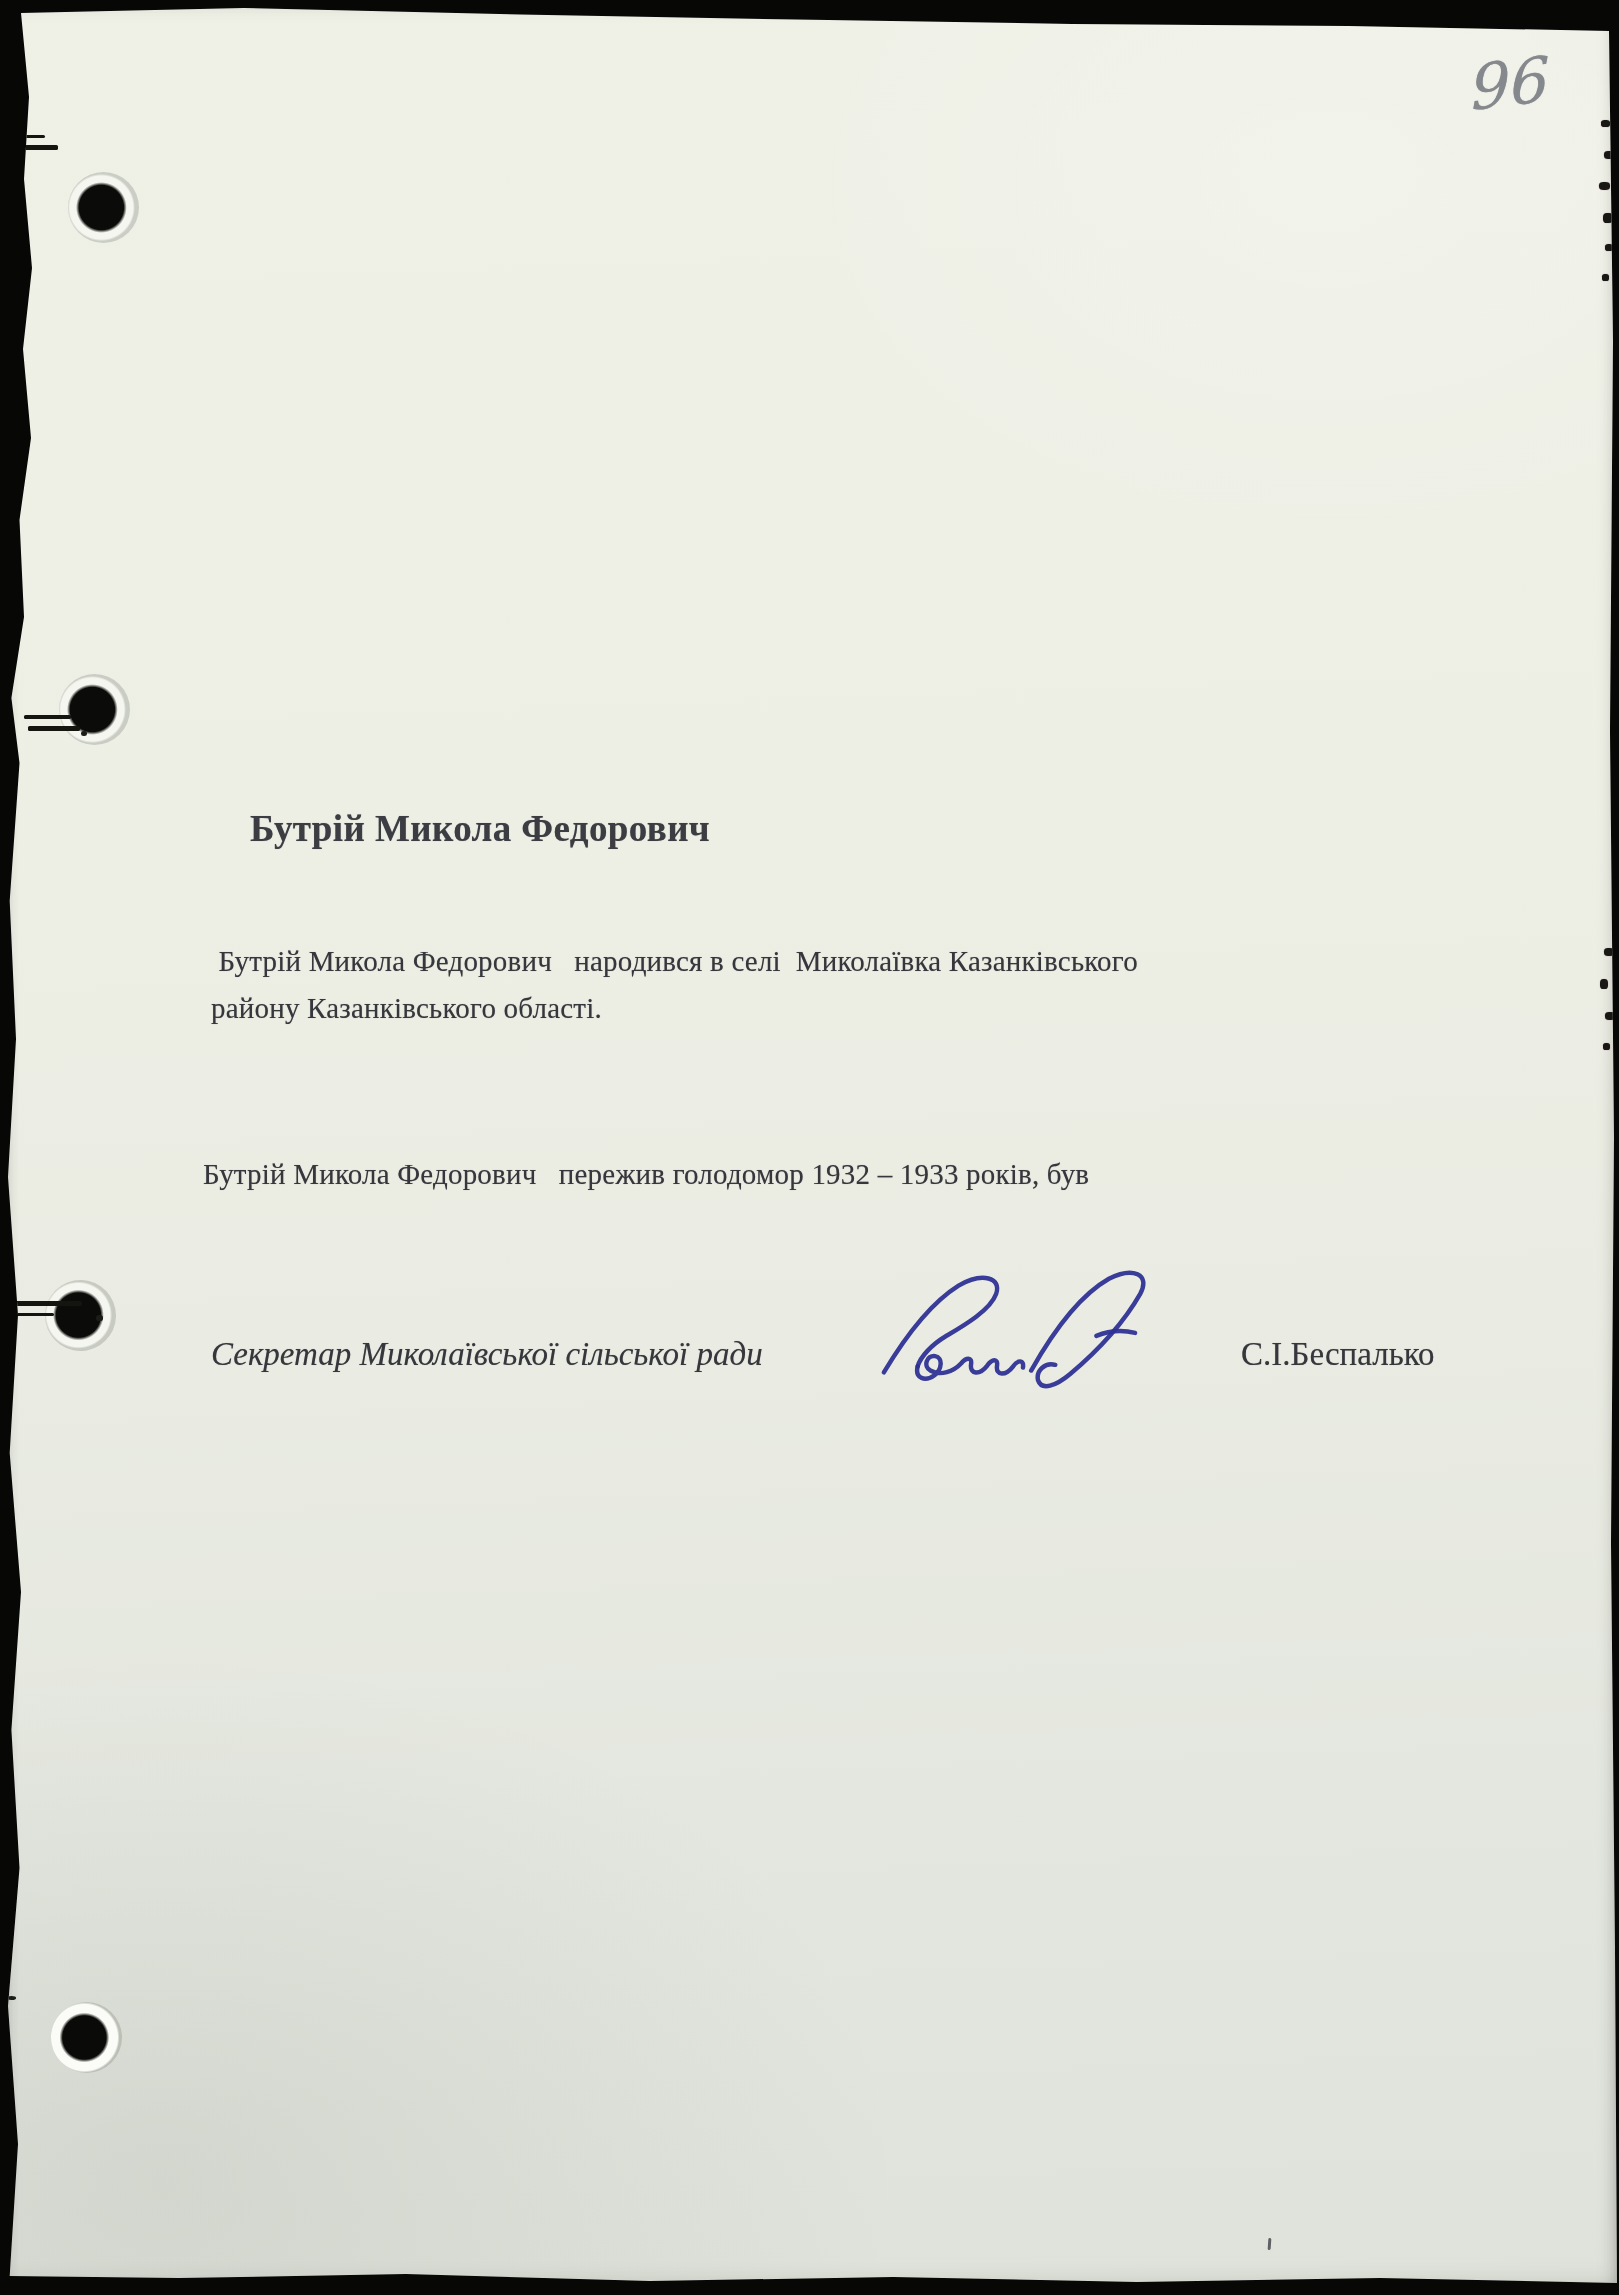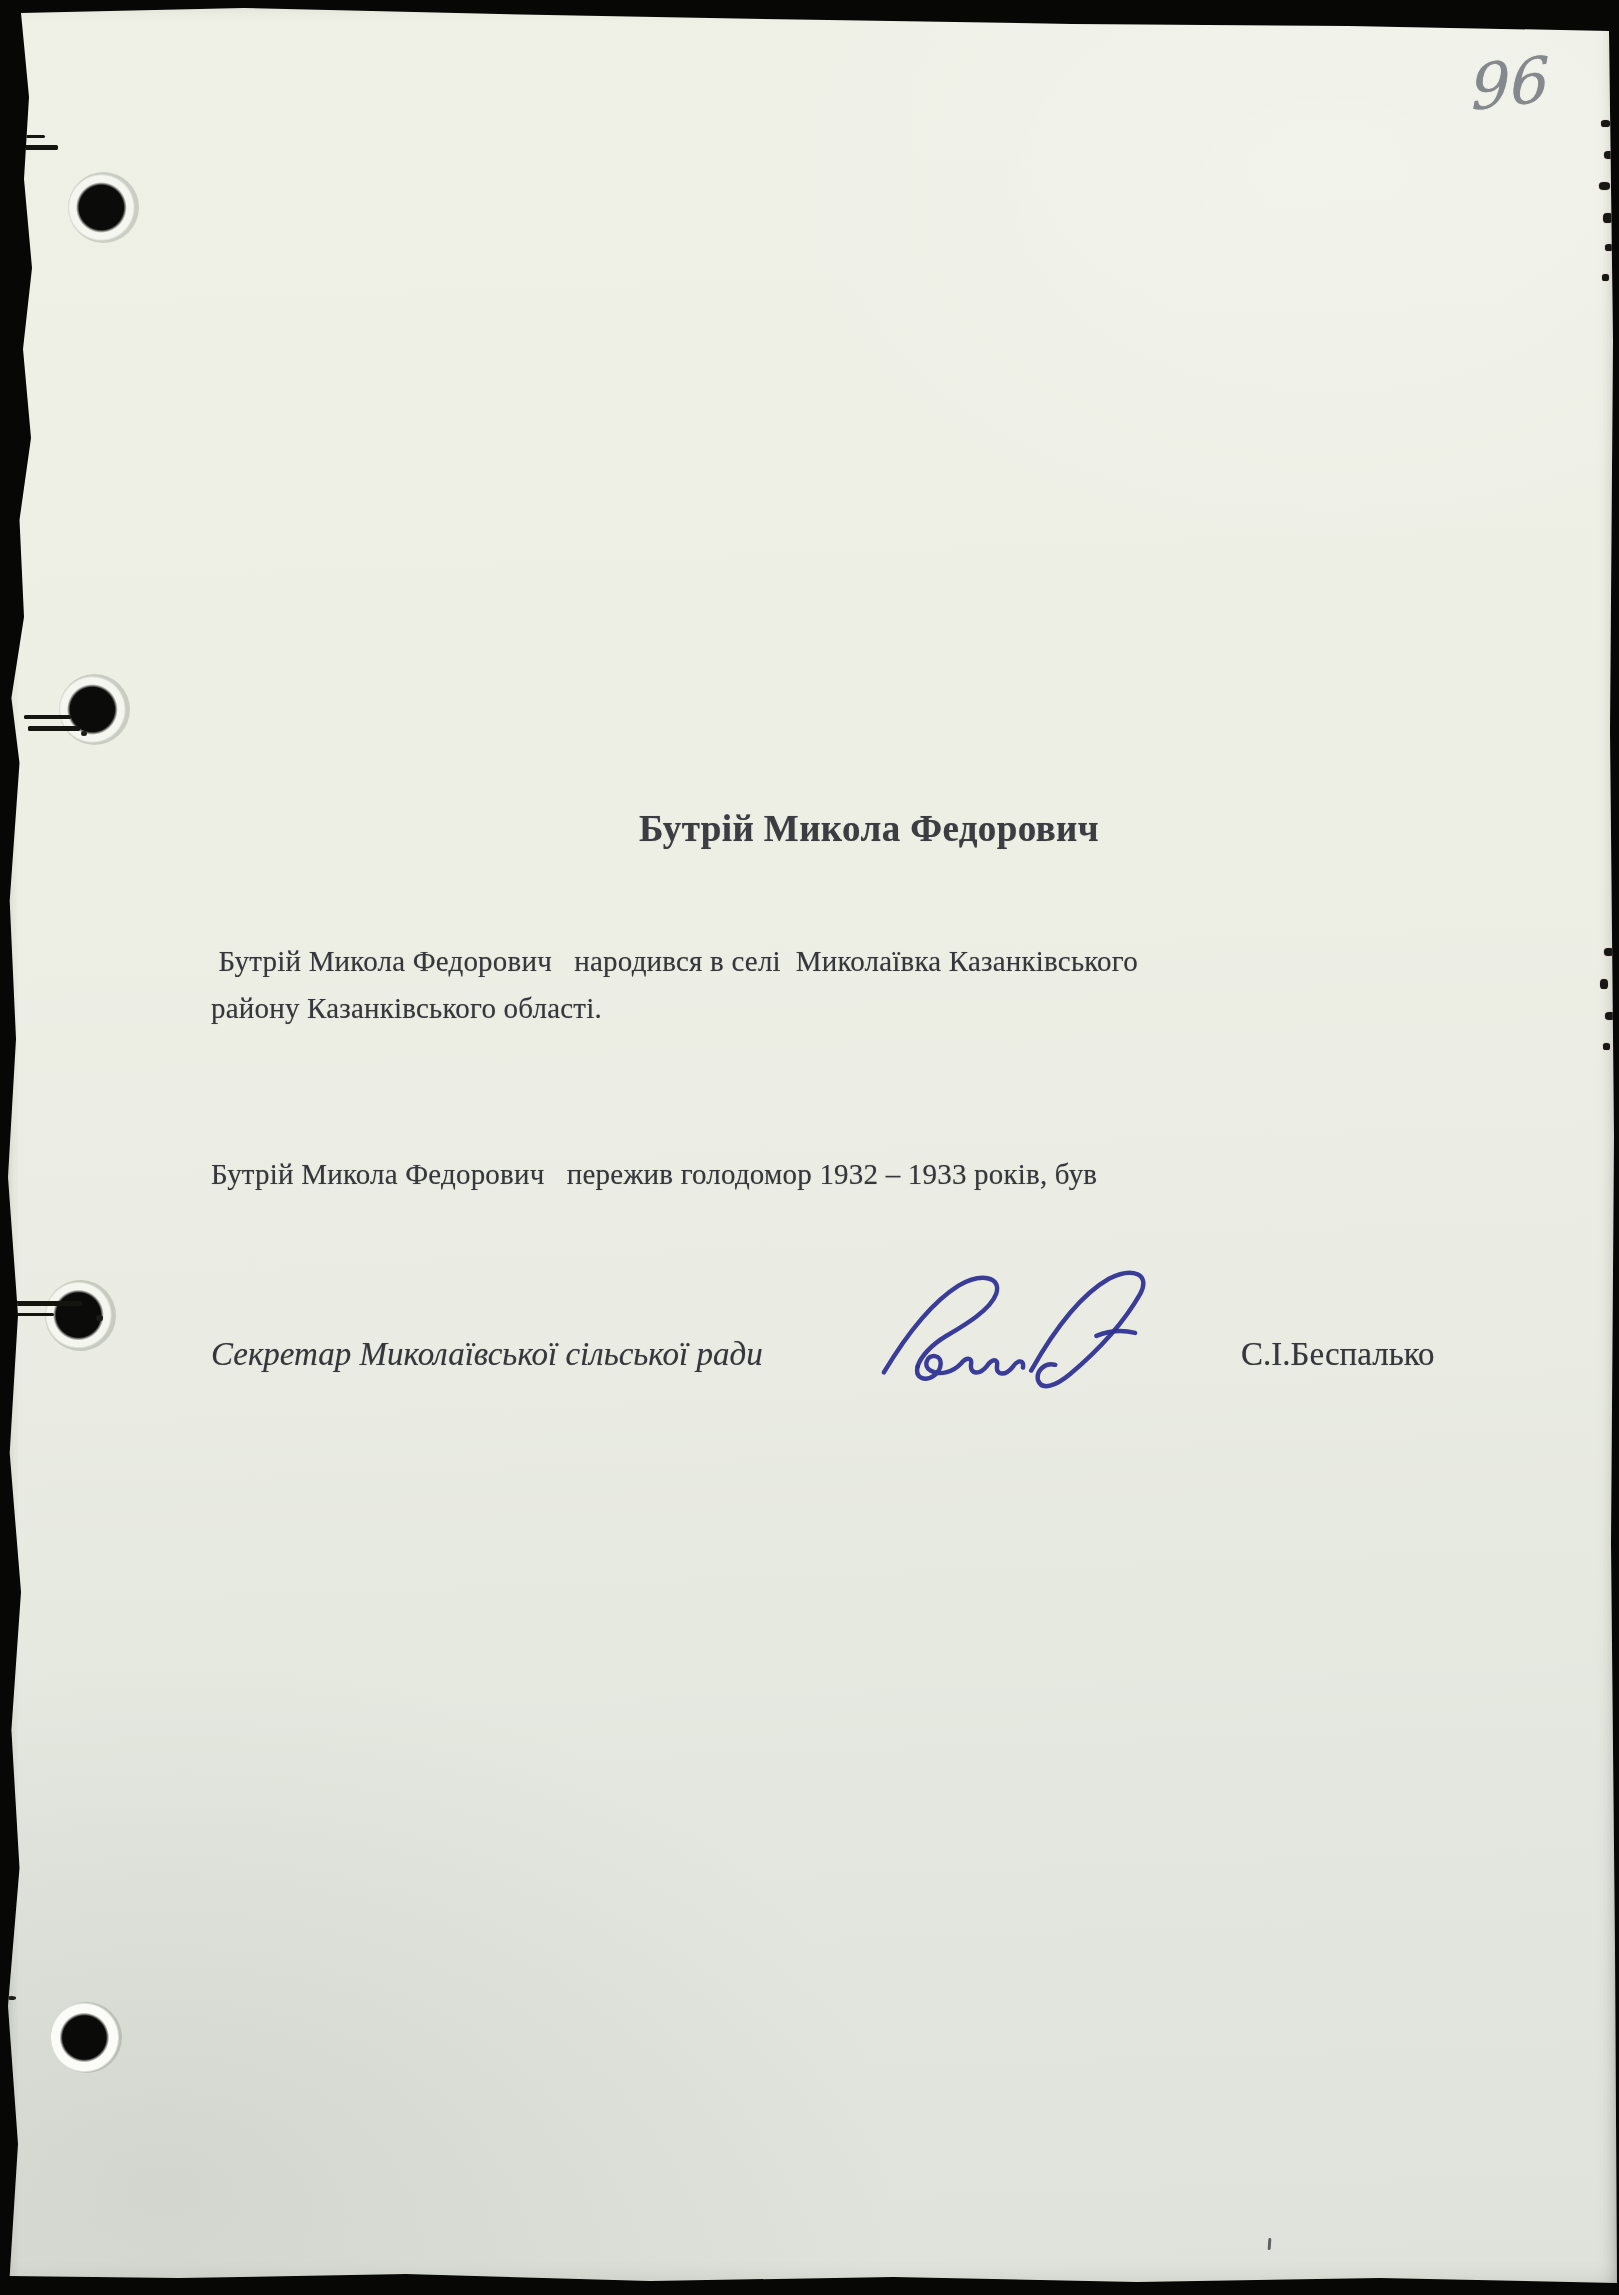--- a/index.html
+++ b/index.html
@@ -74,28 +74,28 @@
   .speck.s6{left:1602px;top:274px;width:6.5px;height:6.5px;}
   .speck.s7{left:1604px;top:948px;width:9.7px;height:8px;}
   .speck.s8{left:1600px;top:979px;width:8px;height:9.7px;}
   .speck.s9{left:1605px;top:1012px;width:9.7px;height:8px;}
   .speck.s10{left:1603px;top:1043px;width:6.5px;height:6.5px;}
   .stray{position:absolute;left:1268px;top:2238px;width:3.2px;height:12px;
          background:#5d6065;border-radius:1.6px;transform:rotate(4deg);}
   
   .typed{color:#36373c;text-shadow:0 0 0.8px rgba(55,55,60,.45);}
   .doc-title{
-    position:absolute;left:260px;top:805px;width:1218px;
-    text-align:center;font-weight:bold;font-size:37px;line-height:47px;
+    position:absolute;left:250px;top:805px;width:1218px;
+    font-weight:bold;font-size:37px;line-height:47px;
     letter-spacing:0.4px;color:#3c3d42;
   }
   .para{position:absolute;font-size:29px;line-height:47px;letter-spacing:0.2px;}
   .para .tline{white-space:pre;}
   .p1{left:211px;top:938px;}
-  .p2{left:211px;top:1151px;}
+  .p2{left:203px;top:1151px;}
   .sig-role{position:absolute;left:211px;top:1331px;font-size:33px;line-height:47px;white-space:pre;font-style:italic;}
   .sig-name{position:absolute;left:1202px;top:1331px;font-size:33px;line-height:47px;white-space:pre;margin-left:39px;}
   
   .pgnum{
     position:absolute;left:1471px;top:47px;
     font-family:"DejaVu Serif",serif;font-style:italic;font-weight:400;
     font-size:62px;color:#85888d;
     transform:rotate(-7deg) skewX(-7deg);
     text-shadow:0 0 0.8px rgba(120,123,128,.6);
   }

